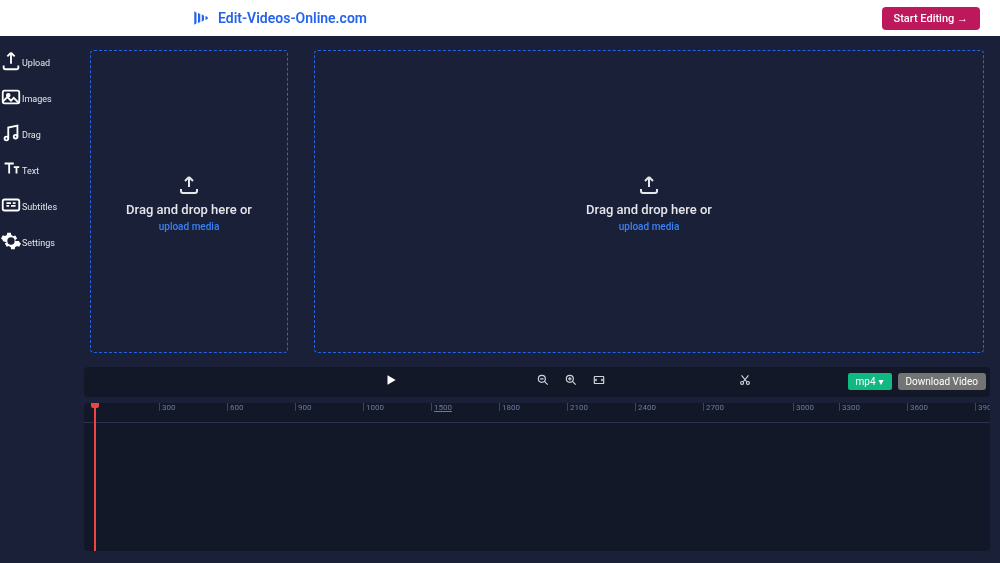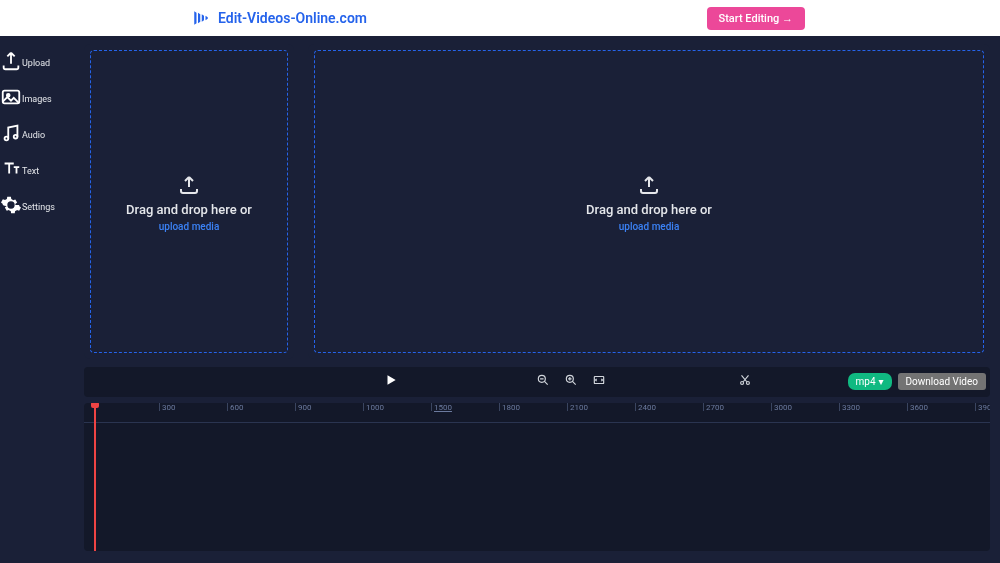--- a/index.html
+++ b/index.html
@@ -1,41 +1,41 @@
 <!DOCTYPE html>
 <html><head>
 <meta charset="utf-8">
 <style>
 * { margin: 0; padding: 0; box-sizing: border-box; font-family: -apple-system, BlinkMacSystemFont, "Segoe UI", Roboto, sans-serif; }
 body { width: 1000px; height: 563px; background: #1a2037; overflow: hidden; }
 .header { height: 36px; background: #fff; display: flex; align-items: center; padding: 0 20px; justify-content: space-between; }
 .logo-wrap { display: flex; align-items: center; margin-left: 172px; gap: 8px; }
 .logo-svg { width: 18px; height: 18px; }
 .brand { color: #2563eb; font-weight: 600; font-size: 14px; }
-.start-btn { background: #ec4899; color: #fff; border: none; border-radius: 4px; padding: 5px 12px; font-size: 11px; font-weight: 500; cursor: pointer; margin-right: 175px; }
+.start-btn { background: #be185d; color: #fff; border: none; border-radius: 4px; padding: 5px 12px; font-size: 11px; font-weight: 500; cursor: pointer; }
 .main { display: flex; height: 527px; }
 .sidebar { width: 80px; background: #1a2037; padding-top: 8px; }
 .side-item { display: flex; align-items: center; padding: 6px 0 8px; cursor: pointer; color: #fff; }
 .side-item svg { width: 22px; height: 22px; }
 .side-label { font-size: 9px; margin-top: 4px; color: #e5e7eb; }
 .content { flex: 1; display: flex; flex-direction: column; }
 .panels { display: flex; gap: 14px; padding: 8px 10px 8px 4px; height: 335px; }
 .panel-wrap { background: #1a2037; border-radius: 6px; padding: 6px; }
 .panel-wrap.left { width: 210px; }
 .panel-wrap.right { flex: 1; }
 .drop-zone { width: 100%; height: 100%; border: 1px dashed #2563eb; border-radius: 4px; display: flex; flex-direction: column; align-items: center; justify-content: center; cursor: pointer; }
 .drop-zone svg { width: 24px; height: 24px; margin-bottom: 6px; }
 .drop-text { color: #e5e7eb; font-size: 13px; font-weight: 500; }
 .upload-link { color: #3b82f6; font-size: 10px; font-weight: 500; margin-top: 4px; }
 .controls { height: 30px; background: #131829; margin: 0 10px 0 4px; border-radius: 4px; display: flex; align-items: center; position: relative; padding: 0 8px; }
 .ctrl-play { position: absolute; left: 300px; cursor: pointer; }
 .ctrl-group { position: absolute; left: 452px; display: flex; gap: 14px; }
 .ctrl-cut { position: absolute; left: 654px; cursor: pointer; }
 .ctrl-right { position: absolute; right: 4px; display: flex; gap: 6px; }
-.fmt-btn { background: #10b981; color: #fff; border: none; border-radius: 7px; padding: 3px 8px; font-size: 10px; cursor: pointer; display: flex; align-items: center; gap: 3px; }
+.fmt-btn { background: #10b981; color: #fff; border: none; border-radius: 2px; padding: 3px 8px; font-size: 10px; cursor: pointer; display: flex; align-items: center; gap: 3px; }
 .dl-btn { background: #737373; color: #fff; border: none; border-radius: 3px; padding: 3px 8px; font-size: 10px; cursor: pointer; }
 .controls svg { width: 14px; height: 14px; }
 .timeline { margin: 6px 10px 12px 4px; background: #131829; border-radius: 4px; height: 150px; position: relative; overflow: hidden; }
 .ruler { height: 20px; border-bottom: 1px solid #2a3450; position: relative; }
 .tick { position: absolute; top: 0; font-size: 8px; color: #6b7a9e; border-left: 1px solid #3a4560; height: 8px; padding-left: 2px; }
 .playhead { position: absolute; left: 10px; top: 0; bottom: 0; width: 2px; background: #ef4444; }
 .playhead::before { content: ''; position: absolute; top: -1px; left: -3px; width: 8px; height: 6px; background: #ef4444; border-radius: 2px; }
 .ctrl-icon { cursor: pointer; color: #d1d5db; }
 </style>
 </head>
@@ -66,27 +66,34 @@
           <path d="M3 17l5-5 4 4 3-3 6 6"></path>
         </svg>
       <span class="side-label">Images</span>
     </div>
     <div class="side-item">
       <svg viewBox="0 0 24 24" fill="none" stroke="#fff" stroke-width="2">
           <path d="M9 18V6l10-2v12"></path>
           <circle cx="7" cy="18" r="2"></circle>
           <circle cx="17" cy="16" r="2"></circle>
         </svg>
-      <span class="side-label">Audio</span>
+      <span class="side-label">Drag</span>
     </div>
     <div class="side-item">
       <svg viewBox="0 0 24 24" fill="#fff">
           <path d="M5 5h10v2H11v10H9V7H5zm10 4h6v2h-2v6h-2v-6h-2z"></path>
         </svg>
       <span class="side-label">Text</span>
+    </div>
+    <div class="side-item">
+      <svg viewBox="0 0 24 24" fill="none" stroke="#fff" stroke-width="2">
+          <rect x="3" y="6" width="18" height="12" rx="2"></rect>
+          <path d="M7 13h3m2 0h5M7 10h5m2 0h3"></path>
+        </svg>
+      <span class="side-label">Subtitles</span>
     </div>
     <div class="side-item">
       <svg viewBox="0 0 24 24" fill="#fff">
           <path d="M12 8a4 4 0 100 8 4 4 0 000-8zm9 4a7 7 0 01-.1 1.2l2 1.6-2 3.4-2.4-.8a7 7 0 01-2 1.2l-.4 2.5h-4l-.4-2.5a7 7 0 01-2-1.2l-2.4.8-2-3.4 2-1.6A7 7 0 013 12a7 7 0 01.1-1.2l-2-1.6 2-3.4 2.4.8a7 7 0 012-1.2L7.9 3h4l.4 2.5a7 7 0 012 1.2l2.4-.8 2 3.4-2 1.6c.1.4.1.8.1 1.1z"></path>
         </svg>
       <span class="side-label">Settings</span>
     </div>
   </div>
 
   <div class="content">
@@ -151,21 +158,21 @@
       <div class="ruler" id="ruler">
           <div class="tick" style="left: 75px;">300</div>
           <div class="tick" style="left: 143px;">600</div>
           <div class="tick" style="left: 211px;">900</div>
           <div class="tick" style="left: 279px;">1000</div>
           <div class="tick" style="left: 347px; text-decoration: underline;">1500</div>
           <div class="tick" style="left: 415px;">1800</div>
           <div class="tick" style="left: 483px;">2100</div>
           <div class="tick" style="left: 551px;">2400</div>
           <div class="tick" style="left: 619px;">2700</div>
-          <div class="tick" style="left: 687px; text-align: right;">3000</div>
+          <div class="tick" style="left: 709px; text-align: right;">3000</div>
           <div class="tick" style="left: 755px;">3300</div>
           <div class="tick" style="left: 823px;">3600</div>
           <div class="tick" style="left: 891px;">3900</div>
         </div>
       <div class="playhead"></div>
     </div>
   </div>
 </div>
 
 </body></html>

